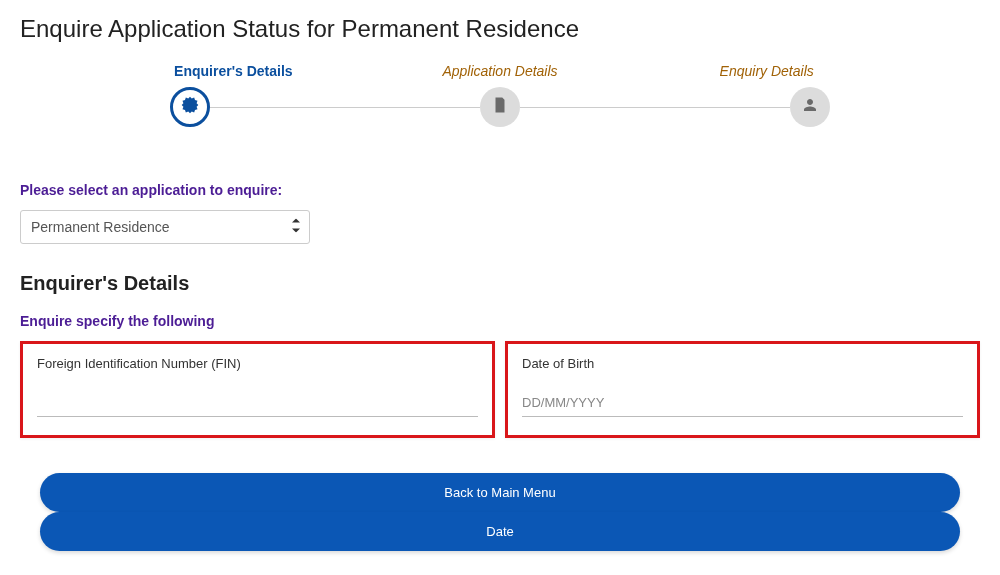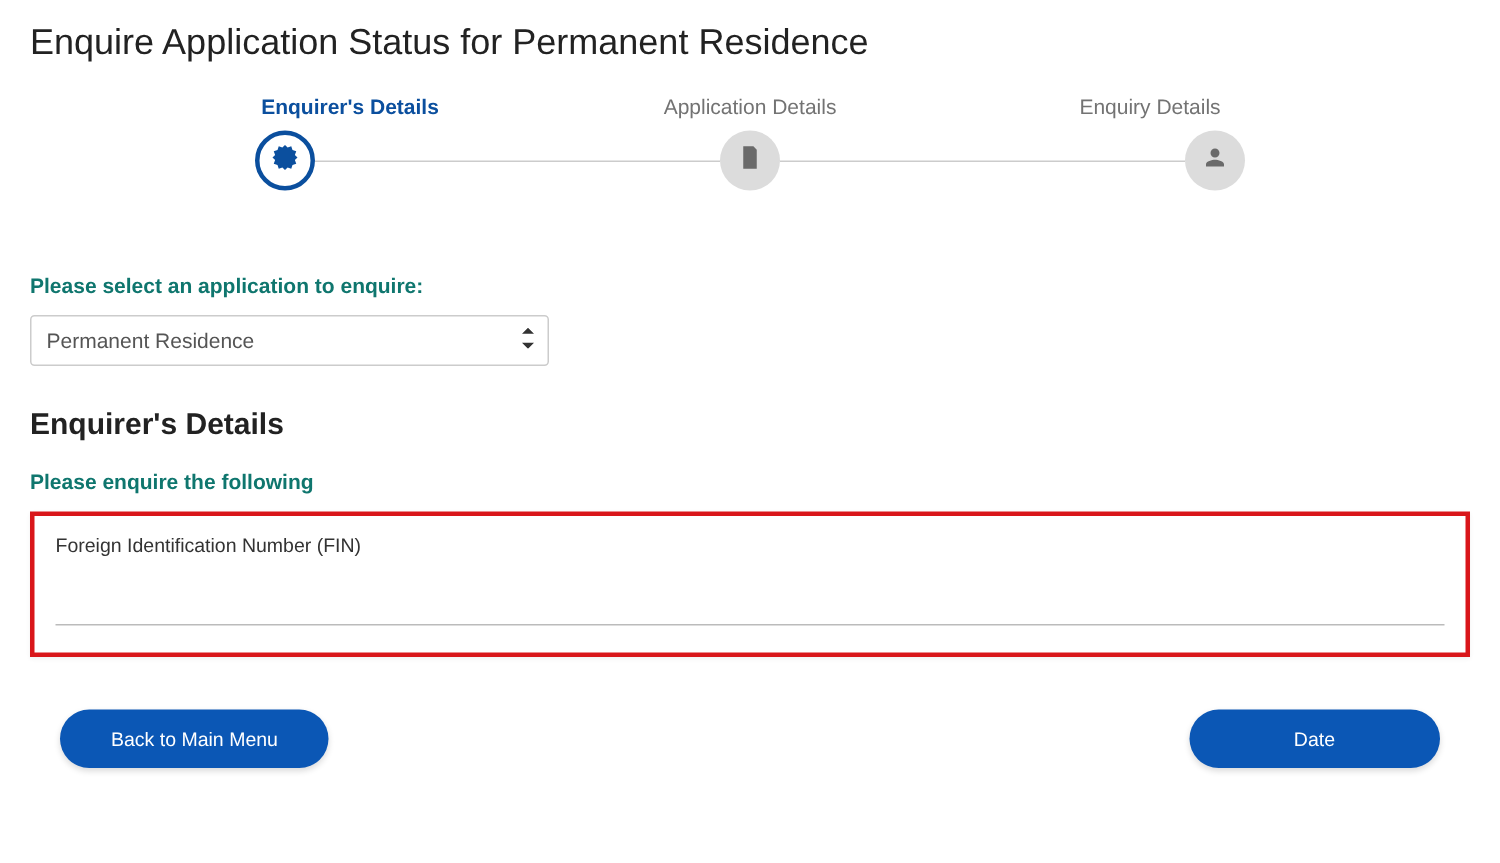--- a/index.html
+++ b/index.html
@@ -28,21 +28,21 @@
     align-items: center;
     padding: 0 80px;
     margin-bottom: 8px;
   }
   .step-label {
     font-size: 14px;
     text-align: center;
     flex: 1;
   }
   .step-label.active { color: #0b4f9e; font-weight: bold; }
-  .step-label.inactive { color: #737373; }
+  .step-label.inactive { color: #a16207; font-style: italic; }
 
   .stepper-icons {
     display: flex;
     align-items: center;
     padding: 0 150px;
     margin-bottom: 55px;
     position: relative;
   }
   .step-circle {
     width: 40px;
@@ -64,27 +64,27 @@
     flex: 1;
     height: 1px;
     background: #cccccc;
     position: relative;
     z-index: 1;
   }
 
   .label-row {
     font-size: 14px;
     font-weight: bold;
-    color: #0f766e;
+    color: #4c1d95;
     margin-bottom: 12px;
   }
 
   .select-wrapper {
     position: relative;
-    width: 346px;
+    width: 290px;
     margin-bottom: 28px;
   }
   .app-select {
     width: 100%;
     padding: 8px 30px 8px 10px;
     font-size: 14px;
     border: 1px solid #cccccc;
     border-radius: 3px;
     background: #ffffff;
     appearance: none;
@@ -134,20 +134,21 @@
     background: transparent;
     outline: none;
     color: #333;
   }
   .underline-input::placeholder { color: #888888; }
 
   .button-row {
     display: flex;
     justify-content: space-between;
     padding: 0 20px;
+    flex-direction: column;
   }
   .pill-button {
     background: #0b57b5;
     color: #ffffff;
     border: none;
     border-radius: 24px;
     padding: 12px 34px;
     font-size: 13px;
     cursor: pointer;
     box-shadow: 0 2px 4px rgba(0,0,0,0.15);
@@ -200,26 +201,30 @@
     </select>
     <span class="select-caret">
       <svg width="8" height="14" viewBox="0 0 8 14">
           <path fill="#333" d="M4 0L0 4h8L4 0zM4 14l4-4H0l4 4z"></path>
         </svg>
     </span>
   </div>
 
   <h2 class="section-heading">Enquirer's Details</h2>
 
-  <div class="label-row">Please enquire the following</div>
+  <div class="label-row">Enquire specify the following</div>
 
   <div class="form-row">
     <div class="form-box">
       <label class="field-label">Foreign Identification Number (FIN)</label>
       <input type="text" class="underline-input" value="" style="">
     </div>
+    <div class="form-box">
+      <label class="field-label">Date of Birth</label>
+      <input type="text" class="underline-input" placeholder="DD/MM/YYYY" style="">
+    </div>
   </div>
 
   <div class="button-row">
     <button class="pill-button">Back to Main Menu</button>
     <button class="pill-button next">Date</button>
   </div>
 </div>
 
 </body></html>

